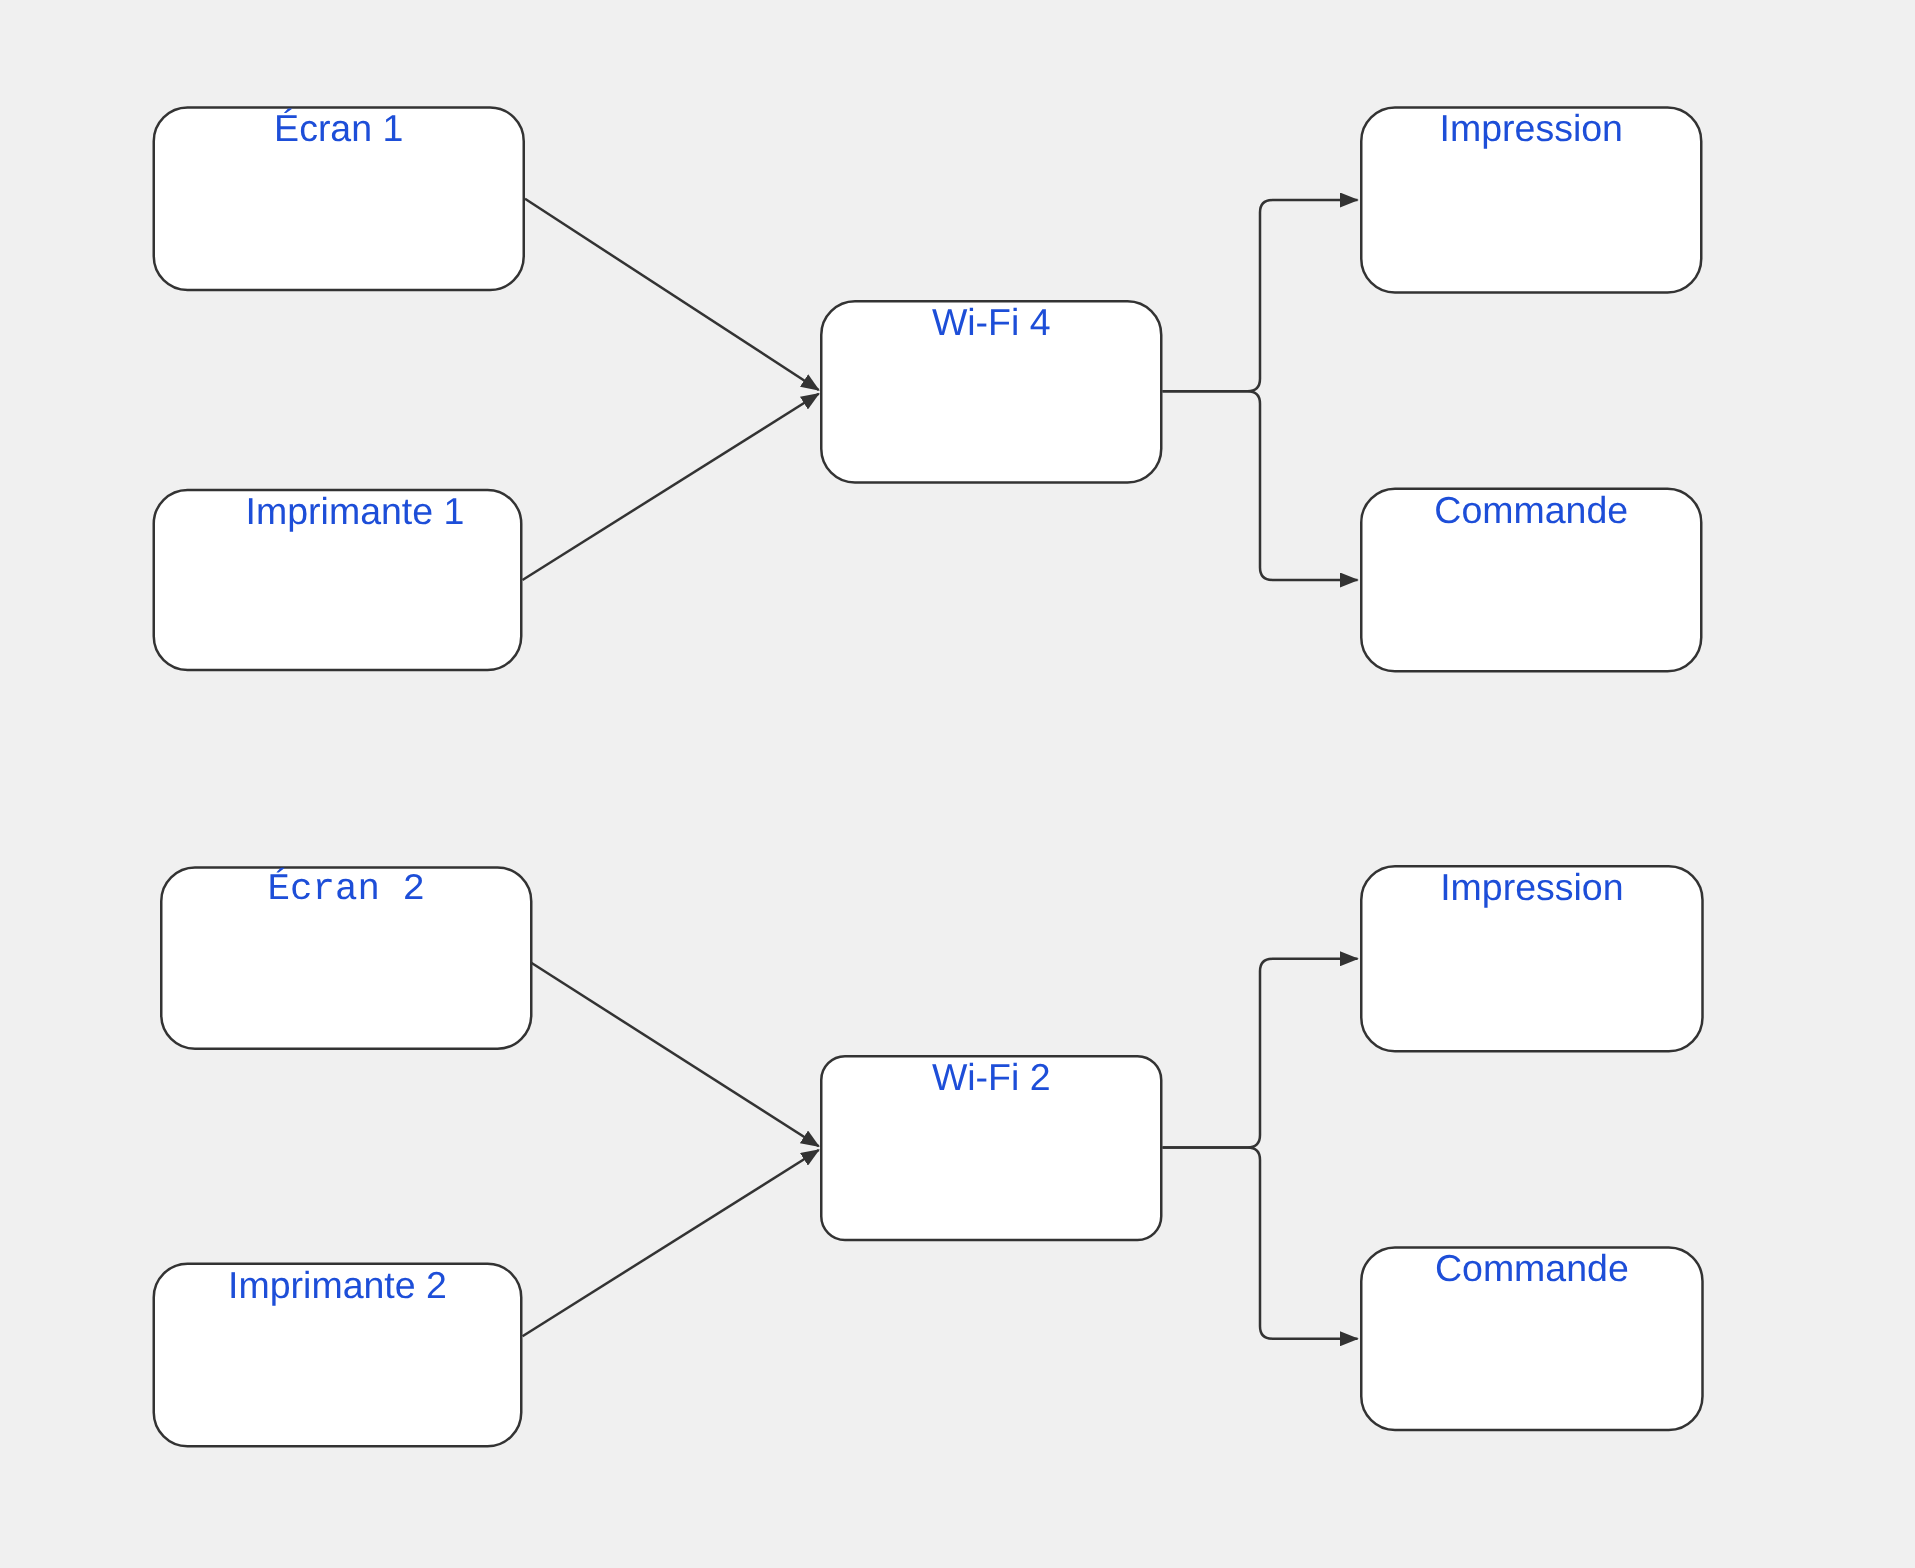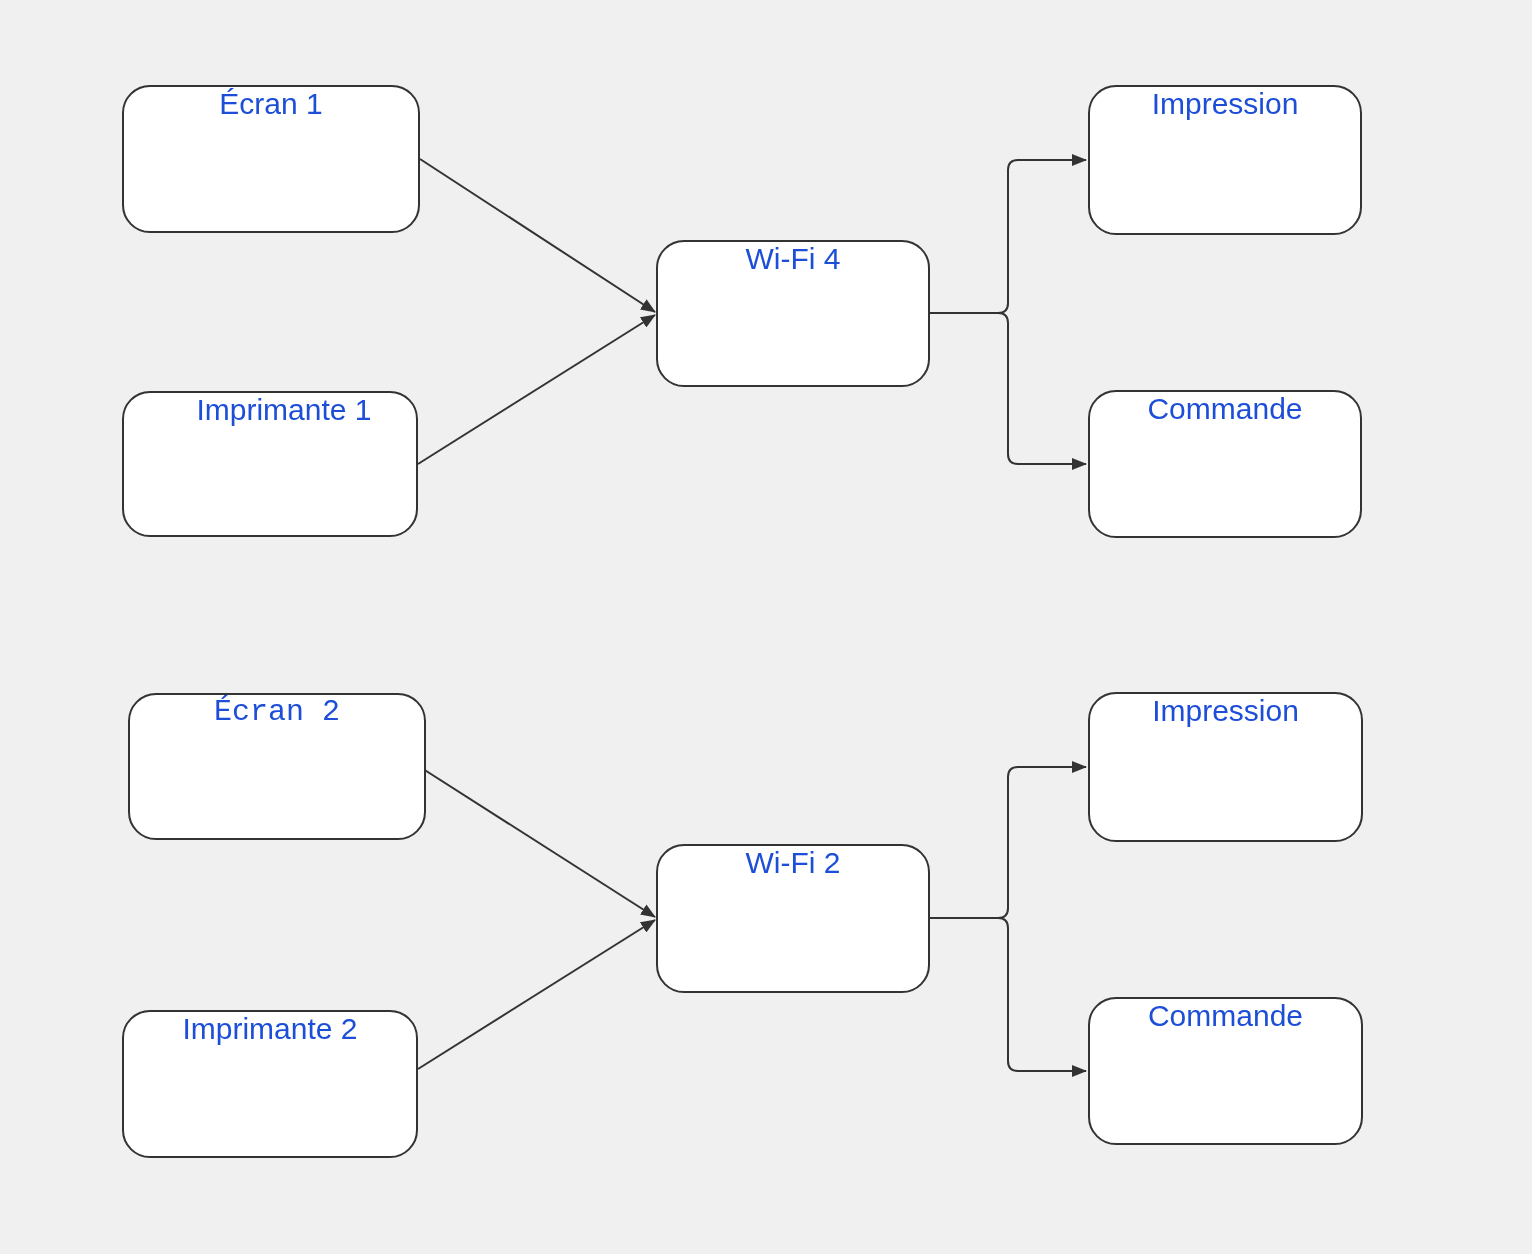--- a/index.html
+++ b/index.html
@@ -41,21 +41,21 @@
     color: #1d4ed8;
     white-space: nowrap;
   }
   .n-ecran1      { left: 122px;  top: 85px;   width: 298px; height: 148px; }
   .n-imprimante1 { left: 122px;  top: 391px;  width: 296px; height: 146px; padding-left: 28px; }
   .n-wifi1       { left: 656px;  top: 240px;  width: 274px; height: 147px; }
   .n-impression1 { left: 1088px; top: 85px;   width: 274px; height: 150px; }
   .n-commande1   { left: 1088px; top: 390px;  width: 274px; height: 148px; }
   .n-ecran2      { left: 128px;  top: 693px;  width: 298px; height: 147px; font-family: Liberation Mono, monospace; }
   .n-imprimante2 { left: 122px;  top: 995px;  width: 296px; height: 148px; margin-top: 15px; }
-  .n-wifi2       { left: 656px;  top: 844px;  width: 274px; height: 149px; }
+  .n-wifi2       { left: 656px;  top: 844px;  width: 274px; height: 149px; border-radius: 20px; }
   .n-impression2 { left: 1088px; top: 692px;  width: 275px; height: 150px; }
   .n-commande2   { left: 1088px; top: 997px;  width: 275px; height: 148px; }
 </style>
 </head>
 <body>
 
 <div id="canvas">
 
   <svg class="edges" width="1532" height="1254" viewBox="0 0 1532 1254">
     <defs>

